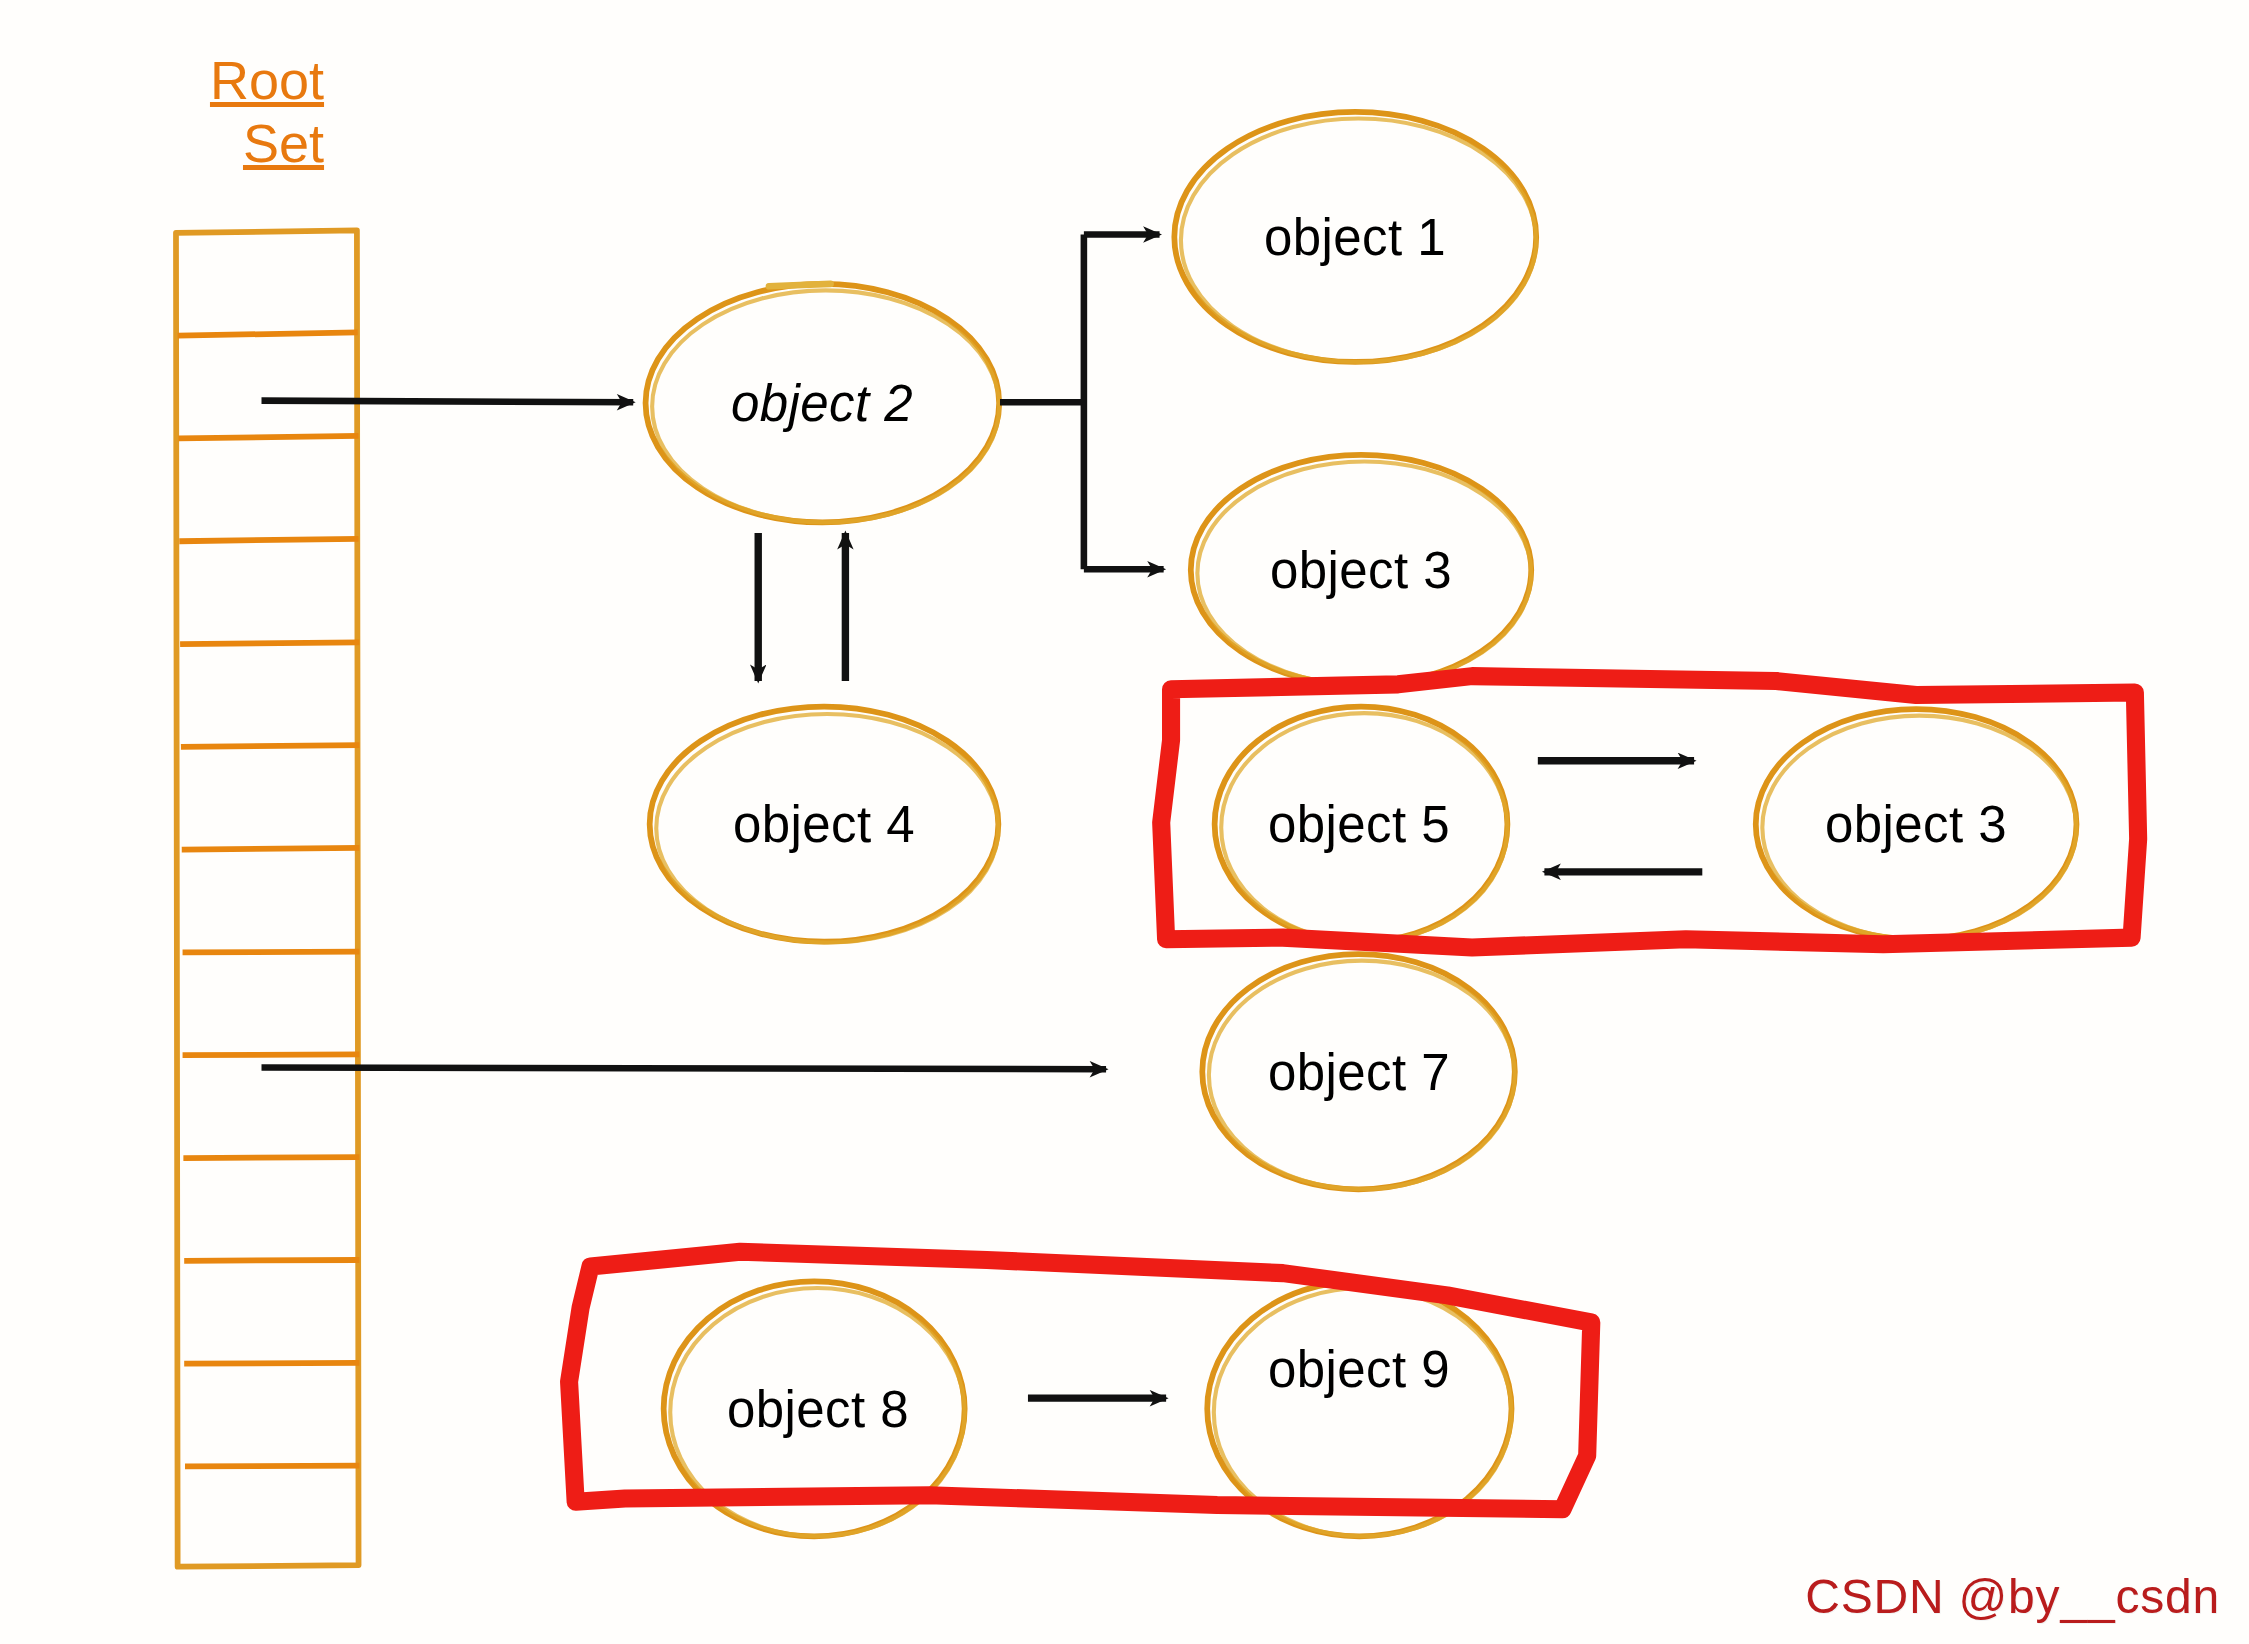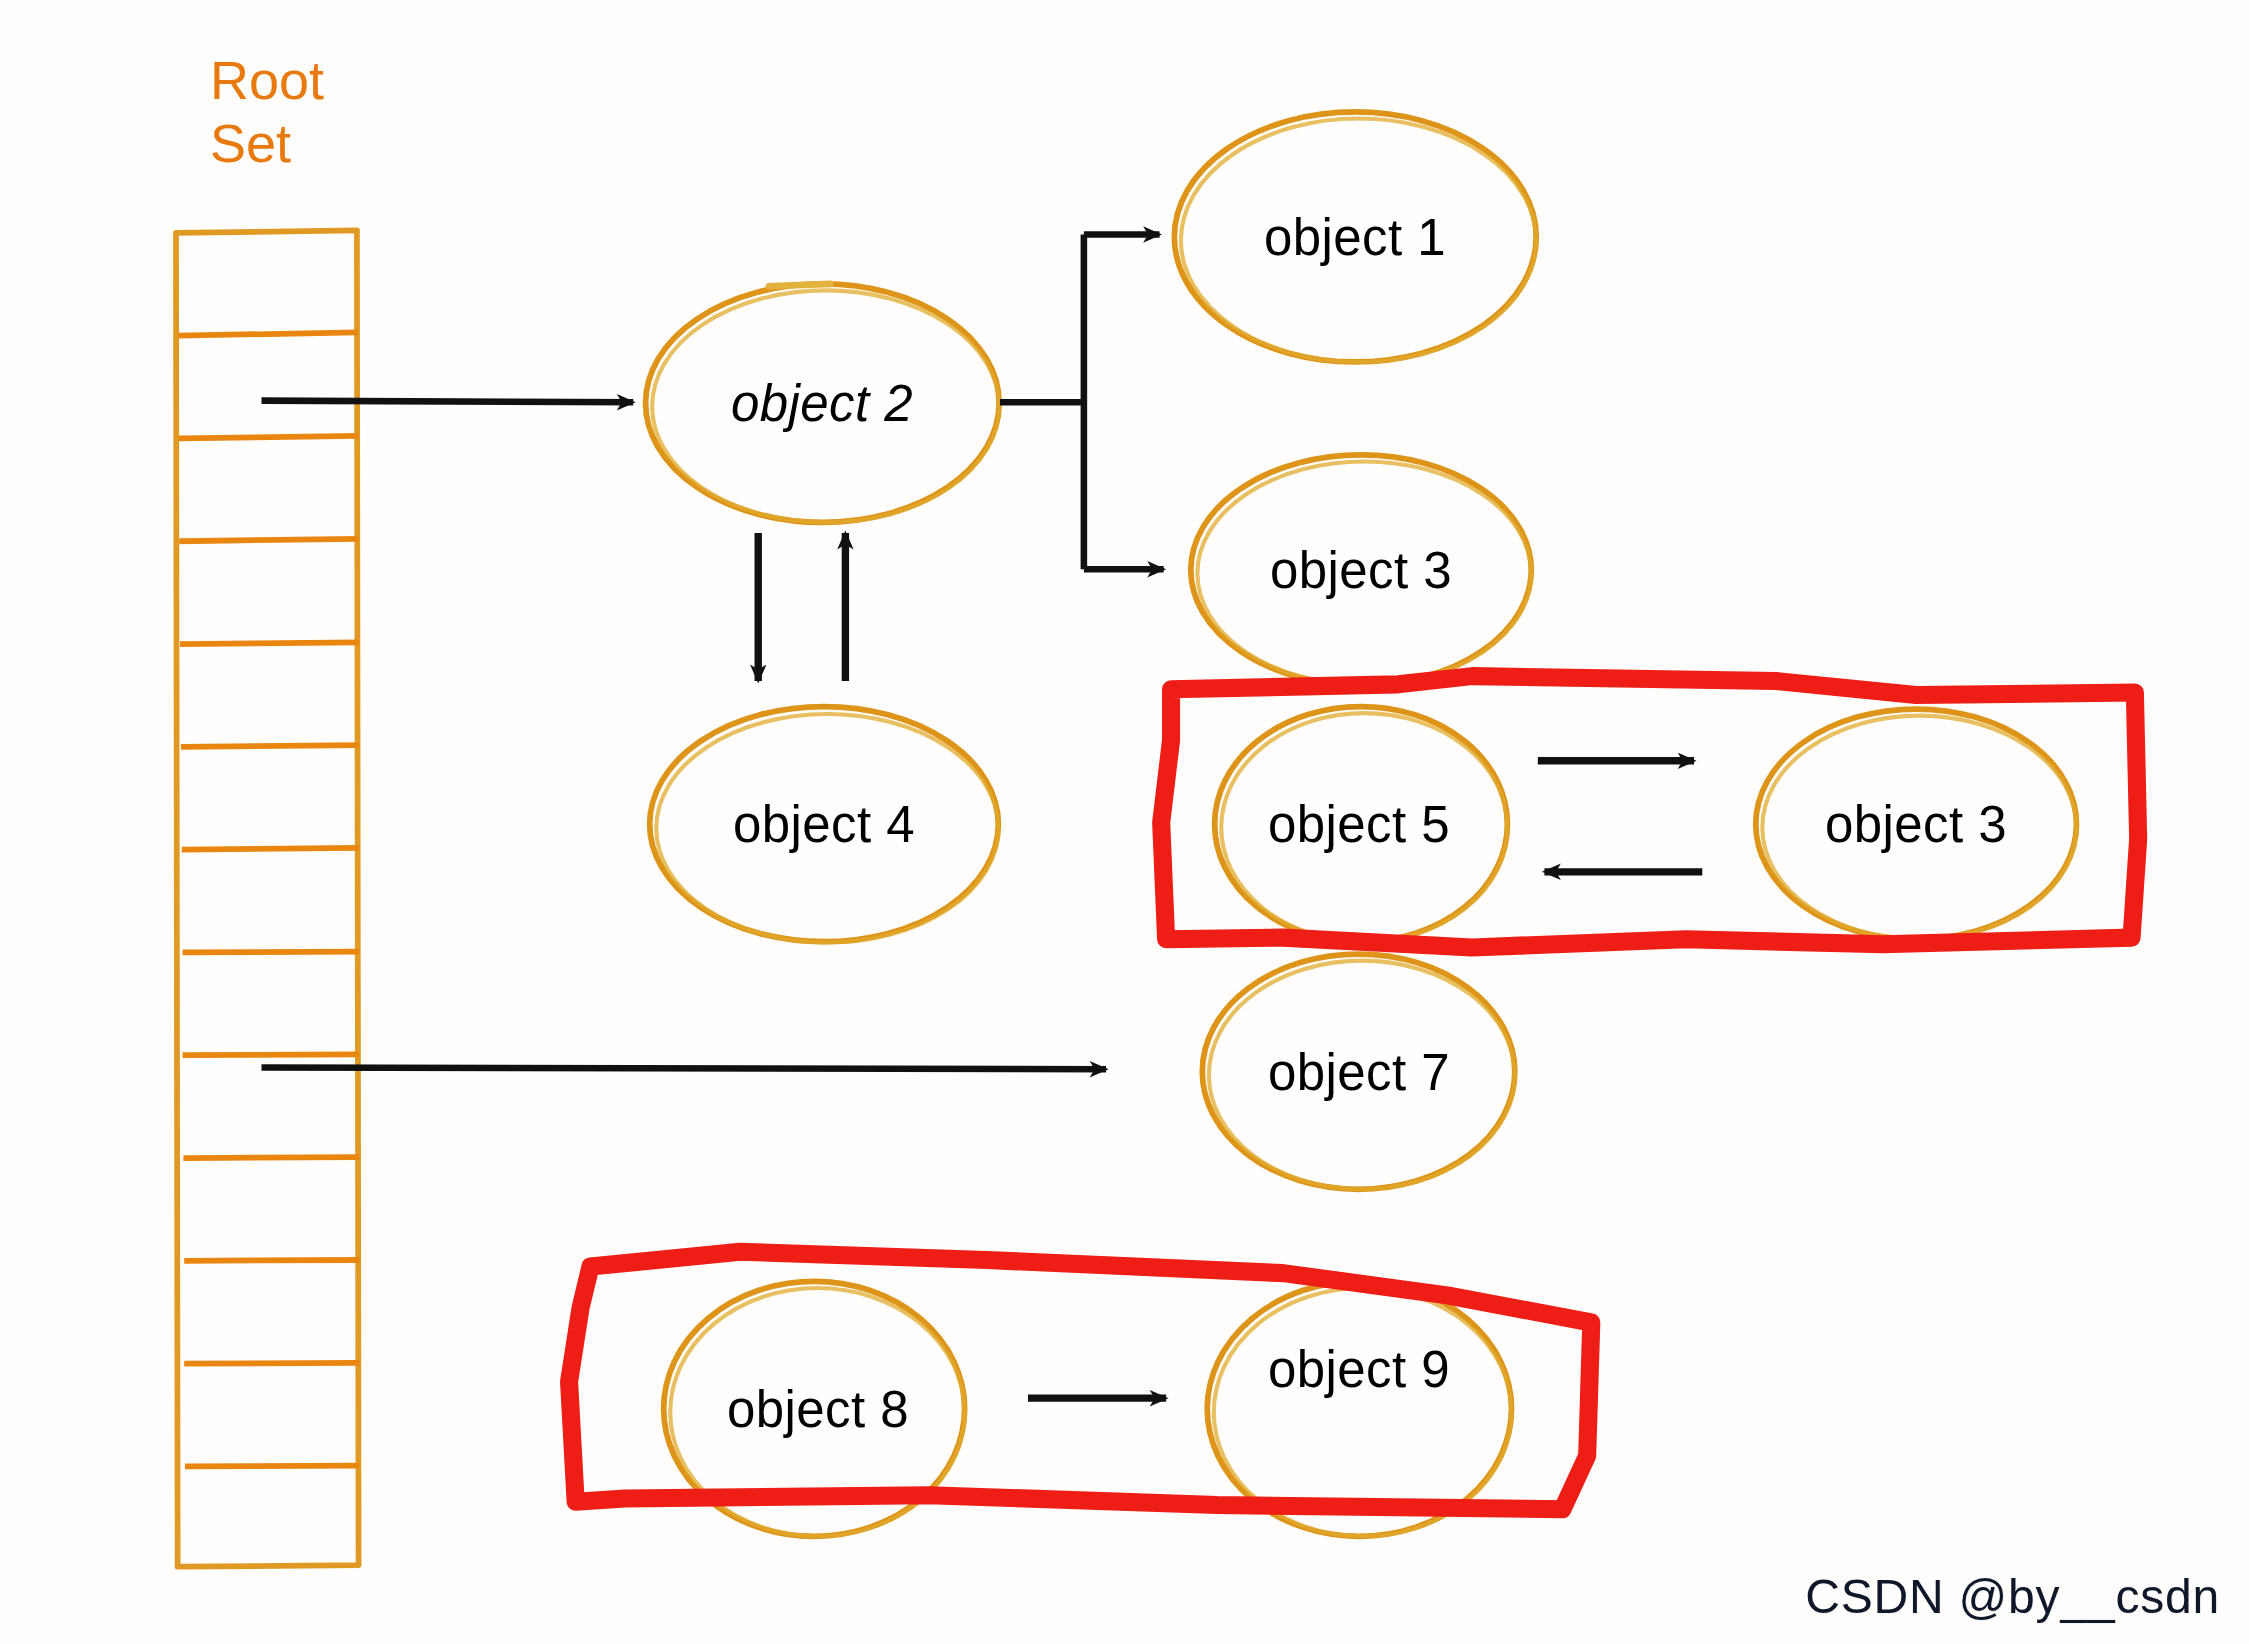--- a/index.html
+++ b/index.html
@@ -31,27 +31,28 @@
     white-space: nowrap;
     transform: translate(-50%, -50%);
     pointer-events: none;
   }
   .rootset-title {
     position: absolute;
     color: #e8790f;
     font-family: "Liberation Sans", sans-serif;
     font-size: 54px;
     line-height: 1.16;
-    text-align: left;
+    text-align: right;
     white-space: pre;
     transform: translate(-50%, 0);
+    text-decoration: underline;
   }
   .watermark {
     position: absolute;
-    color: #0f172a;
+    color: #b91c1c;
     font-family: "Liberation Sans", sans-serif;
     font-size: 48px;
     letter-spacing: 0.8px;
     white-space: nowrap;
     transform: translate(-100%, 0);
     text-shadow: 0.8px 0.8px 0 #f2f2f2;
   }
 </style>
 </head>
 <body>

